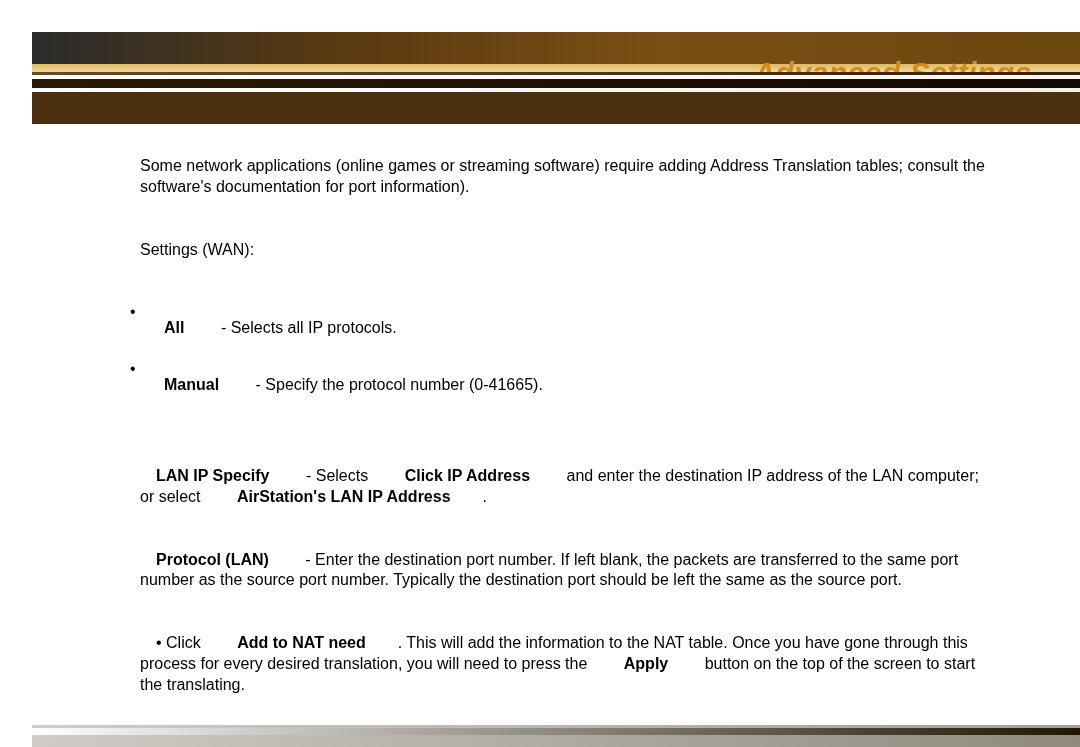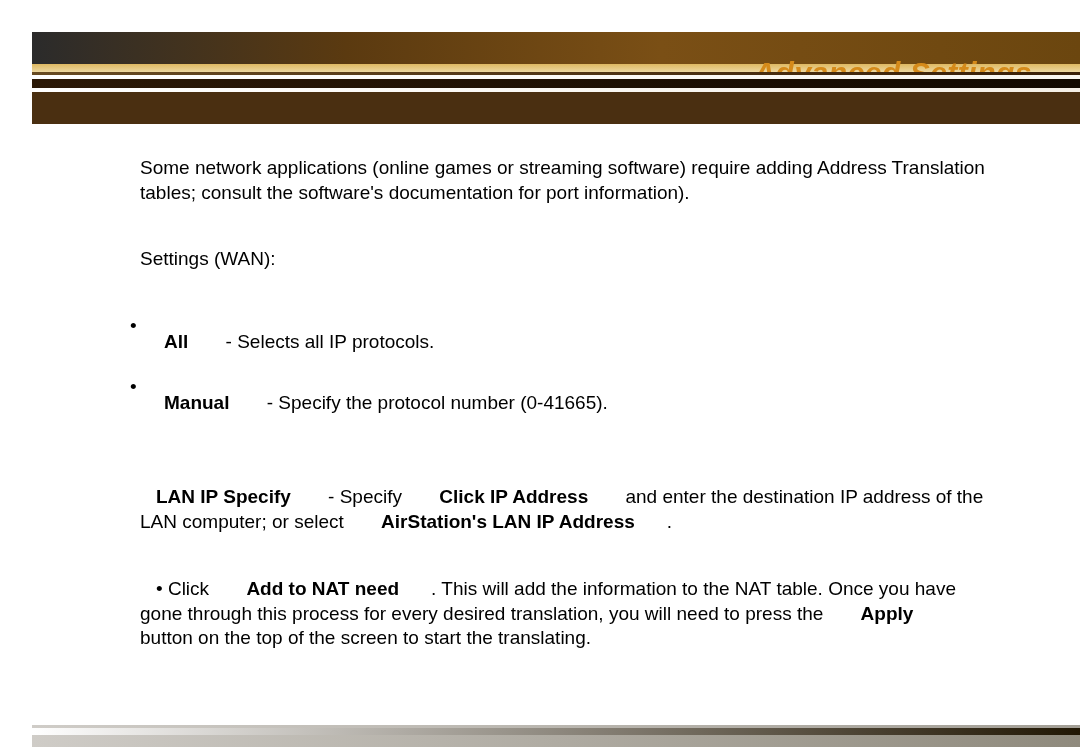--- a/index.html
+++ b/index.html
@@ -49,21 +49,21 @@
       font-weight:bold;
       font-size:30px;
       color:#d58a1a;
       letter-spacing:.5px;
     }
     .content {
       position:absolute;
       top:108px;
       left:92px;
       right:72px;
-      font-size:19px;
+      font-size:16px;
       color:#000;
       line-height:1.30;
     }
     .content p { margin-bottom:10px; }
     .content .bullets { margin:4px 0 18px; padding-left:0; }
     .content .bullets li {
       list-style:none;
       position:relative;
       padding-left:24px;
       margin-bottom:4px;
@@ -120,23 +120,26 @@
   <ul class="bullets">
     <li>
       <span class="b">All</span><span> - Selects all IP protocols.</span>
     </li>
     <li>
       <span class="b">Manual</span><span> - Specify the protocol number (0-41665).</span>
     </li>
   </ul>
 
   <p>
-    <span class="b">LAN IP Specify</span><span> - Specify </span><span class="b">Click IP Address</span><span> and enter the destination IP address of the LAN computer; or select </span><span class="b">AirStation's LAN IP Address</span><span>.</span>
+    <span class="b">LAN IP Specify</span><span> - Selects </span><span class="b">Click IP Address</span><span> and enter the destination IP address of the LAN computer; or select </span><span class="b">AirStation's LAN IP Address</span><span>.</span>
   </p>
 
+  <p>
+    <span class="b">Protocol (LAN)</span><span> - Enter the destination port number.  If left blank, the packets are transferred to the same port number as the source port number.  Typically the destination port should be left the same as the source port.</span>
+  </p>
 
   <p>
     <span>• Click </span><span class="b">Add to NAT need</span><span>.  This will add the information to the NAT table.  Once you have gone through this process for every desired translation, you will need to press the </span><span class="b">Apply</span><span> button on the top of the screen to start the translating.</span>
   </p>
 </div>
 
 <div class="footer">
   <div class="footer-band">
     <div class="frail f-top"></div>
     <div class="frail f-mid"></div>

